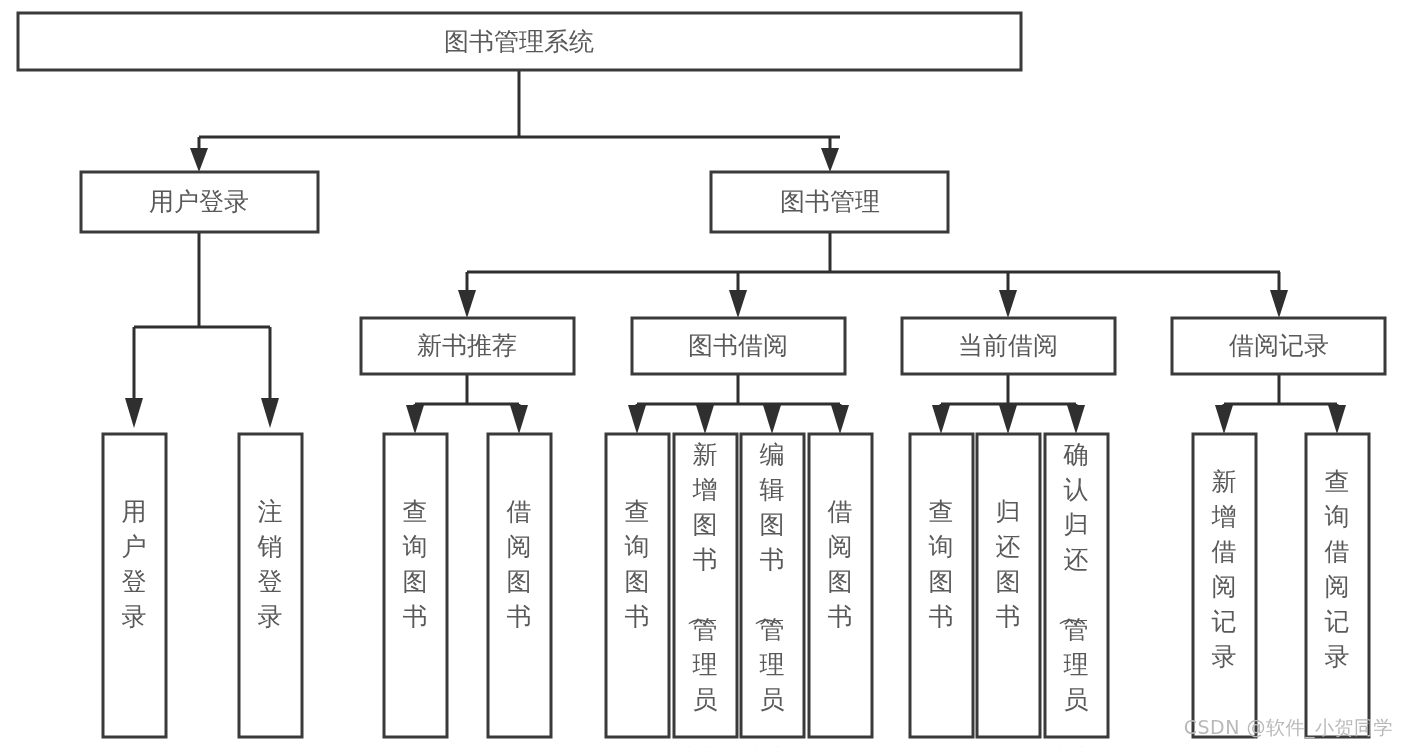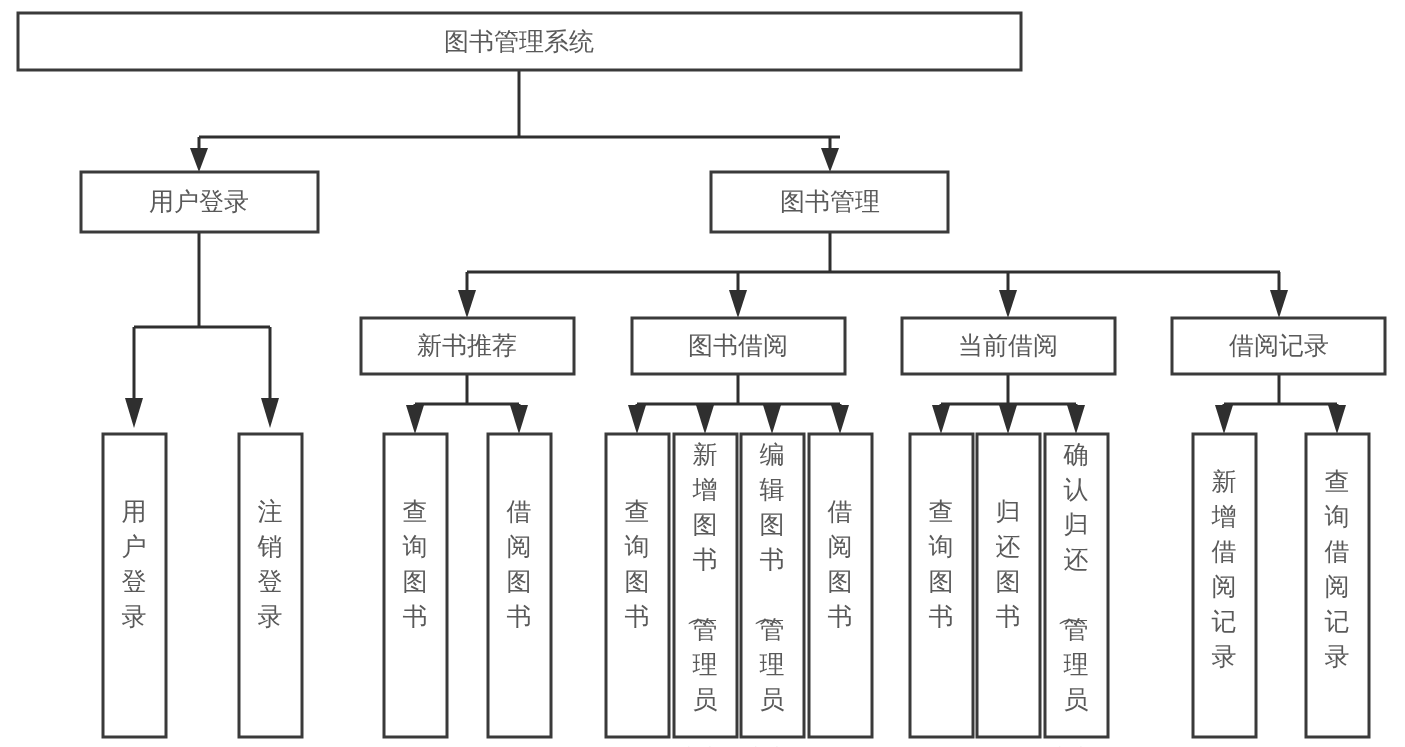--- a/index.html
+++ b/index.html
@@ -217,13 +217,14 @@
     <g>
       <rect class="box-rect" x="1193" y="434" width="63" height="303"></rect>
       <text class="node-label-v" x="1224" y="490"><tspan x="1224" y="490">新</tspan><tspan x="1224" y="525">增</tspan><tspan x="1224" y="560">借</tspan><tspan x="1224" y="595">阅</tspan><tspan x="1224" y="630">记</tspan><tspan x="1224" y="665">录</tspan></text>
     </g>
     <g>
       <rect class="box-rect" x="1306" y="434" width="63" height="303"></rect>
       <text class="node-label-v" x="1337" y="490"><tspan x="1337" y="490">查</tspan><tspan x="1337" y="525">询</tspan><tspan x="1337" y="560">借</tspan><tspan x="1337" y="595">阅</tspan><tspan x="1337" y="630">记</tspan><tspan x="1337" y="665">录</tspan></text>
     </g>
   </svg>
 
+  <div class="watermark">CSDN @软件_小贺同学</div>
 </div>
 
 </body></html>

